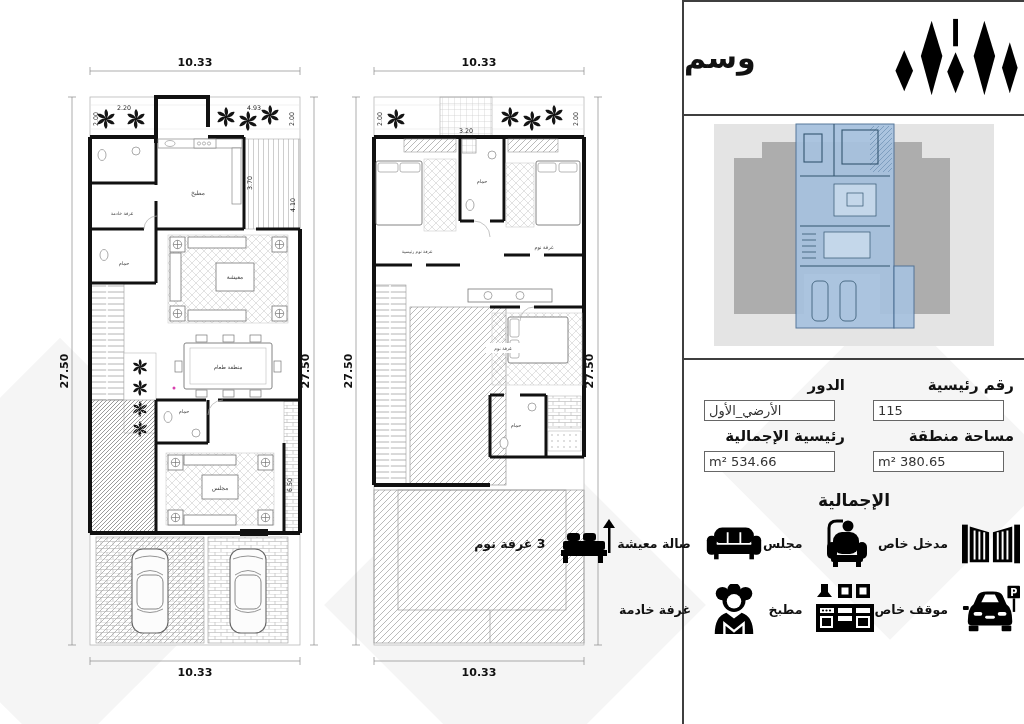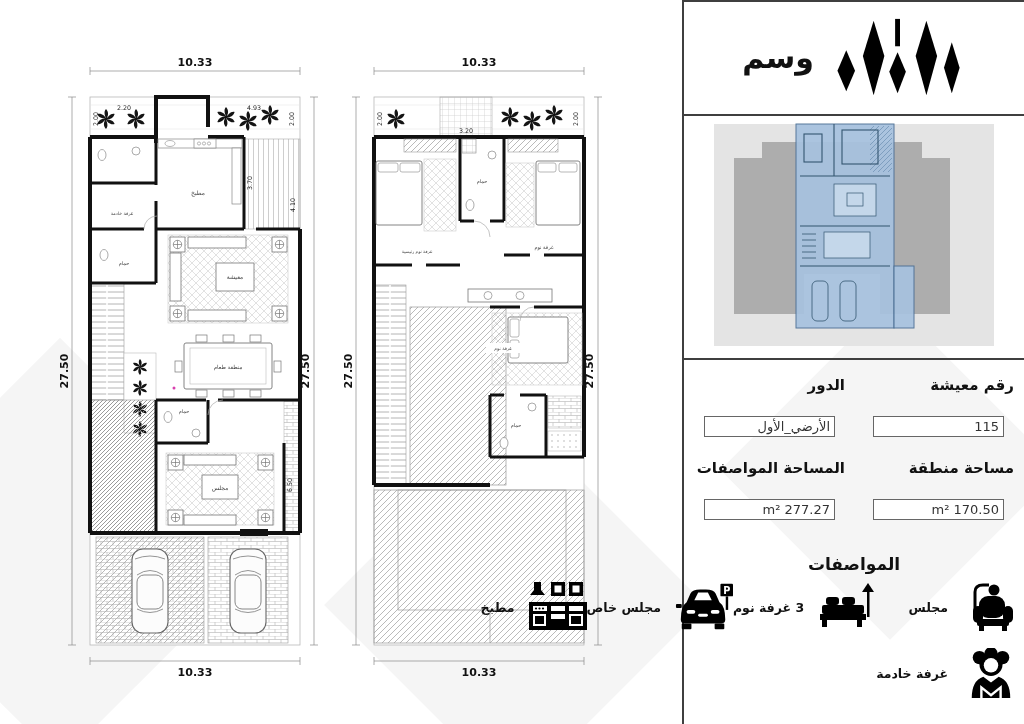--- a/index.html
+++ b/index.html
@@ -3,30 +3,30 @@
 <meta charset="utf-8">
 <style>
   html,body{margin:0;padding:0;background:#fff;}
   .stage{position:relative;width:1024px;height:724px;background:#fff;overflow:hidden;
          font-family:"DejaVu Sans",sans-serif;color:#111;}
   .wm{position:absolute;background:#f5f5f5;transform:rotate(45deg);z-index:0;}
   svg.plan{position:absolute;top:54px;width:272px;height:632px;z-index:2;}
   .panel{position:absolute;left:682px;top:0;width:340px;height:722px;
          border-left:2px solid #3f3f3f;border-top:2px solid #3f3f3f;z-index:2;}
   .logo-box{height:112px;border-bottom:2px solid #3f3f3f;display:flex;align-items:center;
-            justify-content:center;gap:20px;background:#fff;}
+            justify-content:space-between;gap:20px;background:#fff;}
   .logo-text{text-align:center;line-height:1;}
   .logo-ar{font-size:30px;font-weight:bold;letter-spacing:1px;}
   .logo-en{font-size:33px;font-weight:bold;letter-spacing:2px;margin-top:-2px;}
   .site-box{height:242px;border-bottom:2px solid #3f3f3f;position:relative;}
   .info{padding:16px 10px 4px;direction:rtl;display:grid;grid-template-columns:1fr 1fr;
         gap:6px 18px;}
   .info-label{font-weight:bold;font-size:15px;text-align:right;}
-  .info-box{border:1.4px solid #666;background:#fff;font-size:13px;text-align:right;
-            padding:2px 4px;margin:16px 10px;color:#333;}
+  .info-box{border:1.4px solid #666;background:#fff;font-size:13px;text-align:left;
+            padding:2px 4px;margin:0 10px;color:#333;}
   .specs-title{font-weight:bold;font-size:17px;text-align:center;margin:14px 0 8px;}
   .spec-grid{display:grid;grid-template-columns:repeat(4,1fr);direction:rtl;
              row-gap:16px;padding:0 4px;}
   .spec-cell{display:flex;align-items:center;gap:14px;}
   .spec-icon{width:58px;height:50px;}
   .spec-label{font-size:12.5px;font-weight:bold;white-space:nowrap;}
   text{font-family:"DejaVu Sans",sans-serif;}
   .dim{font-size:11px;font-weight:bold;fill:#111;}
   .sdim{font-size:6.3px;fill:#222;}
   .room{font-size:6px;fill:#444;}
@@ -341,50 +341,79 @@
           <g stroke="#33556f" stroke-width="0.8" fill="none">
             <path d="M118 118 H132 M118 124 H132 M118 130 H132 M118 136 H132 M118 142 H132"></path>
             <rect x="128" y="165" width="16" height="40" rx="5"></rect>
             <rect x="156" y="165" width="16" height="40" rx="5"></rect>
           </g>
         </g>
       </svg>
     </div>
 
     <div class="info">
-      <div class="info-label">رقم معيشة</div>
+      <div class="info-label">رقم رئيسية</div>
       <div class="info-label">الدور</div>
       <div class="info-box">115</div>
       <div class="info-box">الأرضي_الأول</div>
       <div class="info-label">مساحة منطقة</div>
-      <div class="info-label">المساحة المواصفات</div>
-      <div class="info-box">170.50 m²</div>
-      <div class="info-box">277.27 m²</div>
+      <div class="info-label">رئيسية الإجمالية</div>
+      <div class="info-box">380.65 m²</div>
+      <div class="info-box">534.66 m²</div>
     </div>
 
-    <div class="specs-title">المواصفات</div>
+    <div class="specs-title">الإجمالية</div>
     <div class="spec-grid">
 
+      <div class="spec-cell">
+        <svg class="spec-icon" viewBox="0 0 60 46">
+          <g fill="#000">
+            <rect x="0" y="4" width="6" height="40"></rect>
+            <rect x="54" y="4" width="6" height="40"></rect>
+            <polygon points="8,6 28,12 28,43 8,43"></polygon>
+            <polygon points="52,6 32,12 32,43 52,43"></polygon>
+          </g>
+          <g stroke="#fff" stroke-width="2">
+            <path d="M13 10 V40 M18 11 V40 M23 12 V40"></path>
+            <path d="M37 12 V40 M42 11 V40 M47 10 V40"></path>
+          </g>
+        </svg>
+        <div class="spec-label">مدخل خاص</div>
+      </div>
 
       <div class="spec-cell">
         <svg class="spec-icon" viewBox="0 0 52 50">
           <path d="M10 32 V10 Q10 3 18 3 H24" fill="none" stroke="#000" stroke-width="3"></path>
           <circle cx="29" cy="8" r="5.5" fill="#000"></circle>
           <g fill="#000">
             <rect x="14" y="14" width="26" height="22" rx="9"></rect>
             <rect x="8" y="24" width="10" height="17" rx="5"></rect>
             <rect x="38" y="24" width="10" height="17" rx="5"></rect>
             <rect x="12" y="37" width="32" height="7" rx="2"></rect>
             <rect x="14" y="44" width="5" height="5"></rect>
             <rect x="37" y="44" width="5" height="5"></rect>
           </g>
         </svg>
         <div class="spec-label">مجلس</div>
       </div>
 
+      <div class="spec-cell">
+        <svg class="spec-icon" viewBox="0 0 64 44">
+          <g fill="#000">
+            <rect x="10" y="5" width="44" height="18" rx="9"></rect>
+            <rect x="2" y="14" width="11" height="21" rx="5"></rect>
+            <rect x="51" y="14" width="11" height="21" rx="5"></rect>
+            <rect x="8" y="23" width="48" height="11" rx="3"></rect>
+            <rect x="10" y="34" width="5" height="6"></rect>
+            <rect x="49" y="34" width="5" height="6"></rect>
+          </g>
+          <path d="M25 10 V22 M39 10 V22 M13 23 H51" stroke="#fff" stroke-width="2" fill="none"></path>
+        </svg>
+        <div class="spec-label">صالة معيشة</div>
+      </div>
 
       <div class="spec-cell">
         <svg class="spec-icon" viewBox="0 0 58 48">
           <g fill="#000">
             <polygon points="50,0 44,9 56,9"></polygon>
             <rect x="49" y="8" width="2.5" height="26"></rect>
             <rect x="8" y="14" width="13" height="8" rx="3"></rect>
             <rect x="24" y="14" width="13" height="8" rx="3"></rect>
             <rect x="4" y="22" width="42" height="9" rx="2"></rect>
             <rect x="2" y="31" width="46" height="6"></rect>
@@ -404,21 +433,21 @@
             <rect x="7" y="42" width="10" height="6" rx="1"></rect>
             <rect x="41" y="42" width="10" height="6" rx="1"></rect>
             <rect x="1" y="22" width="6" height="4" rx="1"></rect>
           </g>
           <text x="53.5" y="11.5" text-anchor="middle" font-size="10" font-weight="bold" fill="#fff">P</text>
           <polygon points="20,18 24,10 34,10 38,18" fill="#fff"></polygon>
           <rect x="12" y="28" width="9" height="4" rx="2" fill="#fff"></rect>
           <rect x="37" y="28" width="9" height="4" rx="2" fill="#fff"></rect>
           <rect x="24" y="32" width="10" height="3" rx="1.5" fill="#fff"></rect>
         </svg>
-        <div class="spec-label">مجلس خاص</div>
+        <div class="spec-label">موقف خاص</div>
       </div>
 
       <div class="spec-cell">
         <svg class="spec-icon" viewBox="0 0 58 50">
           <g fill="#000">
             <path d="M5 0 H12 V8 L16 13 H1 L5 8 Z"></path>
             <rect x="22" y="0" width="14" height="14"></rect>
             <rect x="40" y="0" width="14" height="14"></rect>
             <rect x="0" y="20" width="58" height="28"></rect>
           </g>

